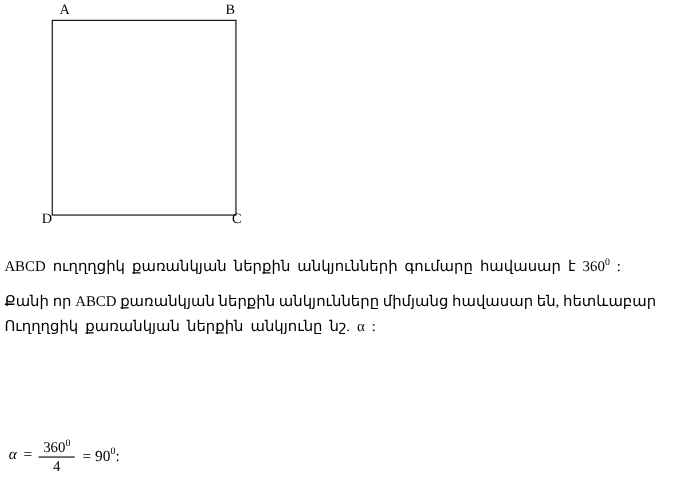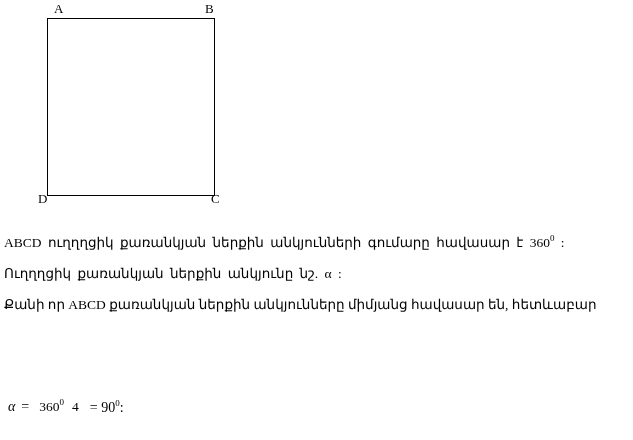--- a/index.html
+++ b/index.html
@@ -86,21 +86,21 @@
   }
   #equation .alpha {
     font-style: italic;
     margin-right: 6px;
   }
   #equation .eq {
     margin-right: 6px;
   }
   .frac {
     display: inline-flex;
-    flex-direction: row;
+    flex-direction: column;
     align-items: center;
     vertical-align: middle;
     line-height: 1.05;
   }
   .frac .num {
     padding: 0 4px 1px 4px;
     font-size: 13.5px;
   }
   .frac .bar {
     width: 100%;
@@ -123,23 +123,23 @@
   <div class="vlabel" id="label-A">A</div>
   <div class="vlabel" id="label-B">B</div>
   <div class="vlabel" id="label-D">D</div>
   <div class="vlabel" id="label-C">C</div>
 </div>
 
 <div id="text-block">
 
   <p class="para wide-space"><span>ABCD   ուղղղցիկ  քառանկյան  ներքին   անկյունների  գումարը  հավասար է 360</span><span class="sup">0</span><span> :</span></p>
 
+  <p class="para tight"><span>Քանի որ ABCD քառանկյան  ներքին անկյունները միմյանց հավասար են, հետևաբար</span></p>
+
   <p class="para wide-space"><span>Ուղղղցիկ   քառանկյան   ներքին  անկյունը  նշ. α :</span></p>
-
-  <p class="para tight"><span>Քանի որ ABCD քառանկյան  ներքին անկյունները միմյանց հավասար են, հետևաբար</span></p>
 
 
 
 </div>
 
 <div id="equation">
   <span class="alpha">α</span>
   <span class="eq">=</span>
   <span class="frac">
     <span class="num"><span>360</span><span class="sup">0</span></span>

